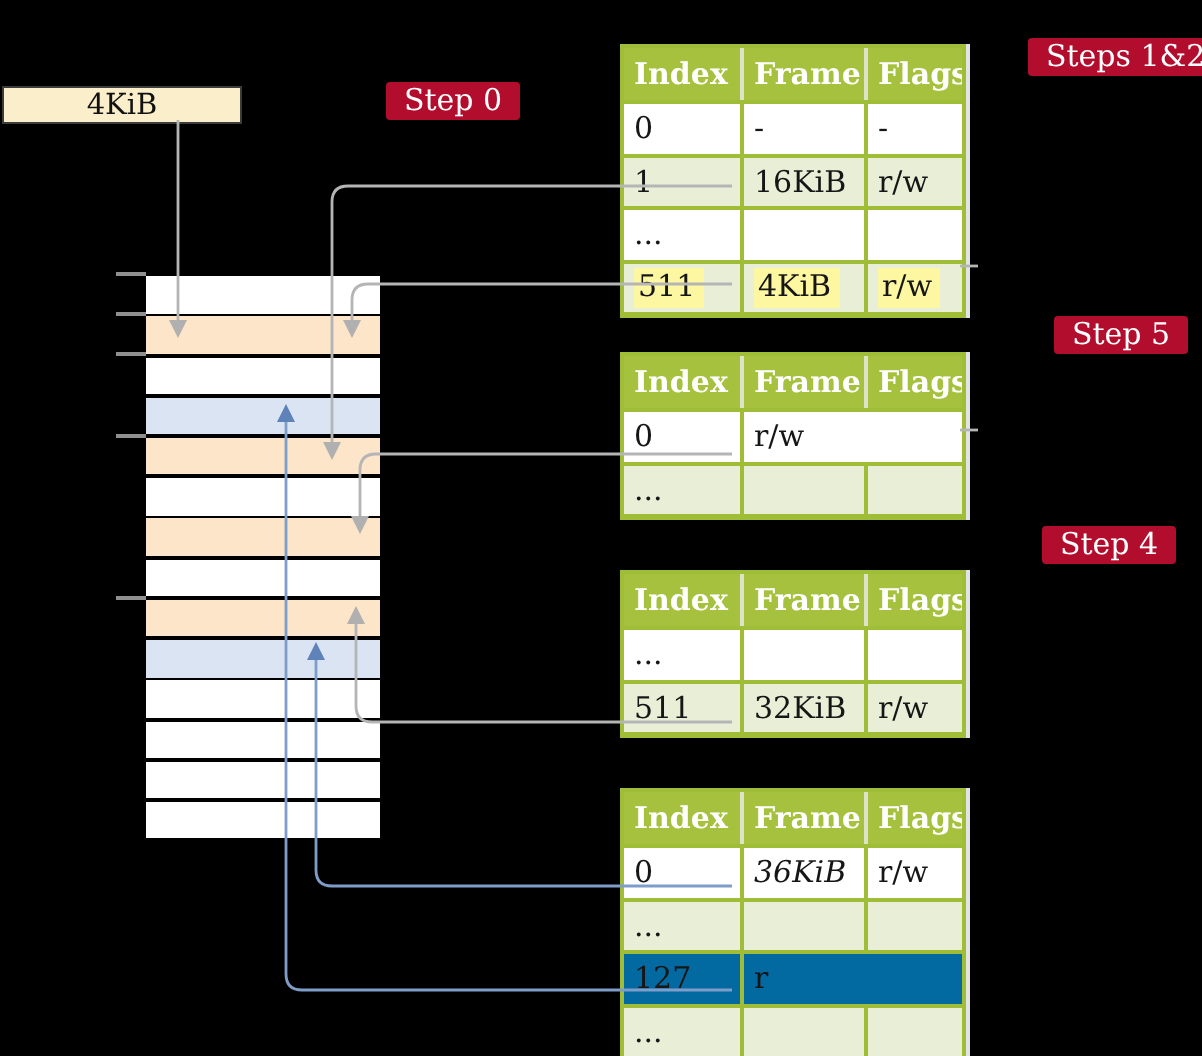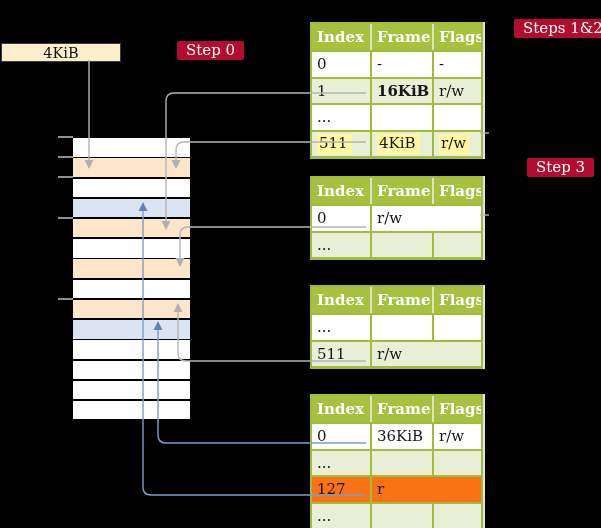--- a/index.html
+++ b/index.html
@@ -16,21 +16,21 @@
   }
   
   .badge{
     position:absolute;background:#b30d2e;color:#fff;font-size:15px;
     padding:1px 9px 2px;border-radius:2px;white-space:nowrap;line-height:16px;
   }
   .badge::before{
     content:"";position:absolute;left:-6px;top:3px;bottom:3px;width:9px;
     background:#7d0a22;z-index:-1;border-radius:1px;
   }
-  #badge-step0{left:177px;top:41px;}
+  #badge-step0{left:193px;top:41px;}
   #badge-steps12{left:514px;top:19px;}
   #badge-step3{left:527px;top:158px;}
   #badge-step4{left:521px;top:263px;}
   
   #memory-strip{position:absolute;left:73px;top:137px;width:117px;height:283px;background:#000;}
   .mrow{position:absolute;left:0;width:117px;}
   .tick{position:absolute;left:58px;width:15px;height:2px;background:#8f8f8f;}
   
   .ptable{position:absolute;left:310px;box-shadow:2px 0 0 #e3e3e3;}
   .trow{display:flex;}
@@ -50,21 +50,24 @@
     <span>4KiB</span>
   </div>
 
   <div class="badge" id="badge-step0">
     <span>Step 0</span>
   </div>
   <div class="badge" id="badge-steps12">
     <span>Steps 1&amp;2</span>
   </div>
   <div class="badge" id="badge-step3">
-    <span>Step 3</span>
+    <span>Step 5</span>
+  </div>
+  <div class="badge" id="badge-step4">
+    <span>Step 4</span>
   </div>
 
   <div id="memory-strip">
       <div class="mrow" style="top: 1.2px; height: 18.41px; background: rgb(255, 255, 255);"></div>
       <div class="mrow" style="top: 21.41px; height: 18.41px; background: rgb(252, 229, 200);"></div>
       <div class="mrow" style="top: 41.63px; height: 18.41px; background: rgb(255, 255, 255);"></div>
       <div class="mrow" style="top: 61.84px; height: 18.41px; background: rgb(218, 228, 243);"></div>
       <div class="mrow" style="top: 82.06px; height: 18.41px; background: rgb(252, 229, 200);"></div>
       <div class="mrow" style="top: 102.27px; height: 18.41px; background: rgb(255, 255, 255);"></div>
       <div class="mrow" style="top: 122.49px; height: 18.41px; background: rgb(252, 229, 200);"></div>
@@ -90,21 +93,21 @@
           <div class="cell hcell c1" style="border-left: 2px solid rgb(221, 227, 198);">Frame</div>
           <div class="cell hcell c2" style="border-left: 2px solid rgb(221, 227, 198);">Flags</div>
         </div>
         <div class="trow" style="height: 26.5px; box-sizing: border-box; border-top: 2px solid rgb(160, 189, 56); background: rgb(255, 255, 255);">
           <div class="cell c0">0</div>
           <div class="cell c1" style="border-left: 2px solid rgb(160, 189, 56);">-</div>
           <div class="cell c2" style="border-left: 2px solid rgb(160, 189, 56);">-</div>
         </div>
         <div class="trow" style="height: 26.5px; box-sizing: border-box; border-top: 2px solid rgb(160, 189, 56); background: rgb(233, 239, 214);">
           <div class="cell c0">1</div>
-          <div class="cell c1" style="border-left: 2px solid rgb(160, 189, 56); font-weight: bold;">16KiB</div>
+          <div class="cell c1" style="border-left: 2px solid rgb(160, 189, 56);">16KiB</div>
           <div class="cell c2" style="border-left: 2px solid rgb(160, 189, 56);">r/w</div>
         </div>
         <div class="trow" style="height: 26.5px; box-sizing: border-box; border-top: 2px solid rgb(160, 189, 56); background: rgb(255, 255, 255);">
           <div class="cell c0">...</div>
           <div class="cell c1" style="border-left: 2px solid rgb(160, 189, 56);"></div>
           <div class="cell c2" style="border-left: 2px solid rgb(160, 189, 56);"></div>
         </div>
         <div class="trow" style="height: 26.5px; box-sizing: border-box; border-top: 2px solid rgb(160, 189, 56); background: rgb(233, 239, 214);">
           <div class="cell c0">
             <span class="hl">511</span>
@@ -139,40 +142,41 @@
           <div class="cell hcell c1" style="border-left: 2px solid rgb(221, 227, 198);">Frame</div>
           <div class="cell hcell c2" style="border-left: 2px solid rgb(221, 227, 198);">Flags</div>
         </div>
         <div class="trow" style="height: 26.5px; box-sizing: border-box; border-top: 2px solid rgb(160, 189, 56); background: rgb(255, 255, 255);">
           <div class="cell c0">...</div>
           <div class="cell c1" style="border-left: 2px solid rgb(160, 189, 56);"></div>
           <div class="cell c2" style="border-left: 2px solid rgb(160, 189, 56);"></div>
         </div>
         <div class="trow" style="height: 26.5px; box-sizing: border-box; border-top: 2px solid rgb(160, 189, 56); background: rgb(233, 239, 214);">
           <div class="cell c0">511</div>
+          <div class="cell c1" style="border-left: 2px solid rgb(160, 189, 56);">32KiB</div>
           <div class="cell c2" style="border-left: 2px solid rgb(160, 189, 56);">r/w</div>
         </div>
       </div>
       <div class="ptable" id="table-final" style="top: 394px; border-width: 2px 2px 3px; border-style: solid; border-color: rgb(160, 189, 56); border-image: initial;">
         <div class="trow" style="height: 26px; background: rgb(165, 193, 61);">
           <div class="cell hcell c0">Index</div>
           <div class="cell hcell c1" style="border-left: 2px solid rgb(221, 227, 198);">Frame</div>
           <div class="cell hcell c2" style="border-left: 2px solid rgb(221, 227, 198);">Flags</div>
         </div>
         <div class="trow" style="height: 26.5px; box-sizing: border-box; border-top: 2px solid rgb(160, 189, 56); background: rgb(255, 255, 255);">
           <div class="cell c0">0</div>
-          <div class="cell c1" style="border-left: 2px solid rgb(160, 189, 56);">36KiB</div>
-          <div class="cell c2" style="border-left: 2px solid rgb(160, 189, 56);">r/w</div>
-        </div>
-        <div class="trow" style="height: 26.5px; box-sizing: border-box; border-top: 2px solid rgb(160, 189, 56); background: rgb(233, 239, 214);">
-          <div class="cell c0">...</div>
-          <div class="cell c1" style="border-left: 2px solid rgb(160, 189, 56);"></div>
-          <div class="cell c2" style="border-left: 2px solid rgb(160, 189, 56);"></div>
-        </div>
-        <div class="trow" style="height: 26.5px; box-sizing: border-box; border-top: 2px solid rgb(160, 189, 56); background: #f97316;">
+          <div class="cell c1" style="border-left: 2px solid rgb(160, 189, 56); font-style: italic;">36KiB</div>
+          <div class="cell c2" style="border-left: 2px solid rgb(160, 189, 56);">r/w</div>
+        </div>
+        <div class="trow" style="height: 26.5px; box-sizing: border-box; border-top: 2px solid rgb(160, 189, 56); background: rgb(233, 239, 214);">
+          <div class="cell c0">...</div>
+          <div class="cell c1" style="border-left: 2px solid rgb(160, 189, 56);"></div>
+          <div class="cell c2" style="border-left: 2px solid rgb(160, 189, 56);"></div>
+        </div>
+        <div class="trow" style="height: 26.5px; box-sizing: border-box; border-top: 2px solid rgb(160, 189, 56); background: #0369a1;">
           <div class="cell c0">127</div>
           <div class="cell c2" style="border-left: 2px solid rgb(160, 189, 56);">r</div>
         </div>
         <div class="trow" style="height: 26.5px; box-sizing: border-box; border-top: 2px solid rgb(160, 189, 56); background: rgb(233, 239, 214);">
           <div class="cell c0">...</div>
           <div class="cell c1" style="border-left: 2px solid rgb(160, 189, 56);"></div>
           <div class="cell c2" style="border-left: 2px solid rgb(160, 189, 56);"></div>
         </div>
       </div>
     </div>

